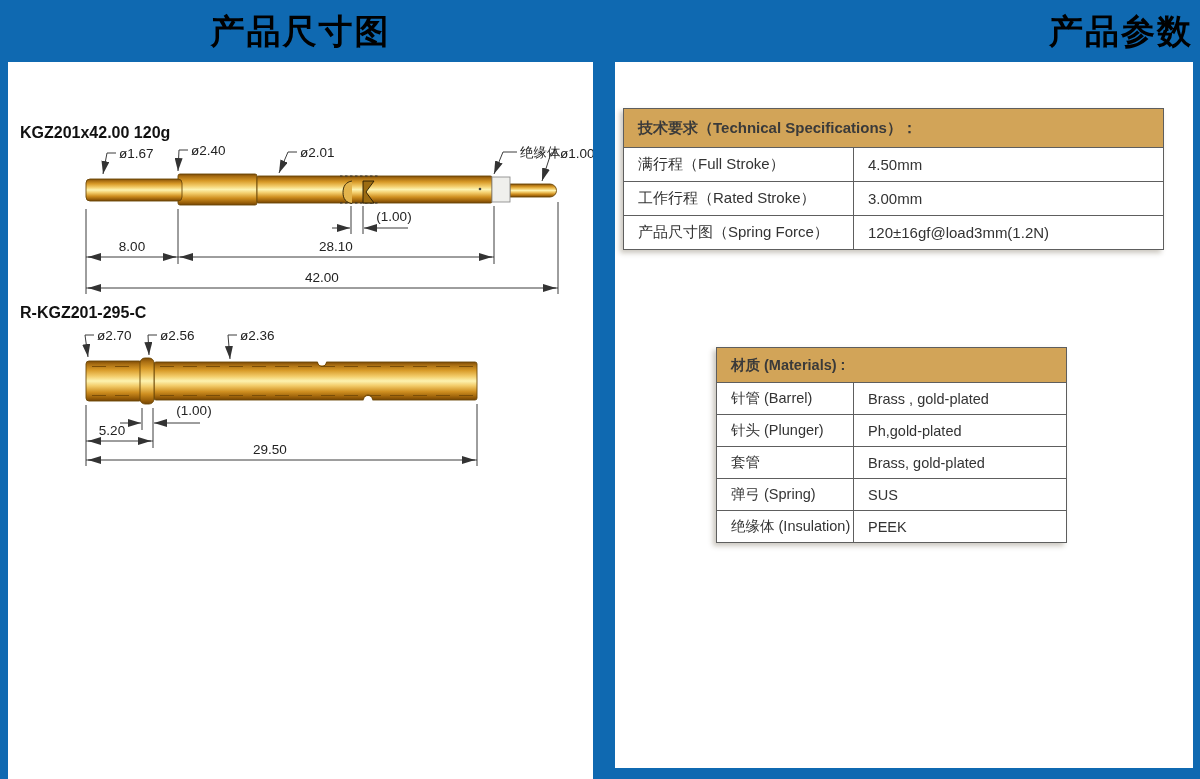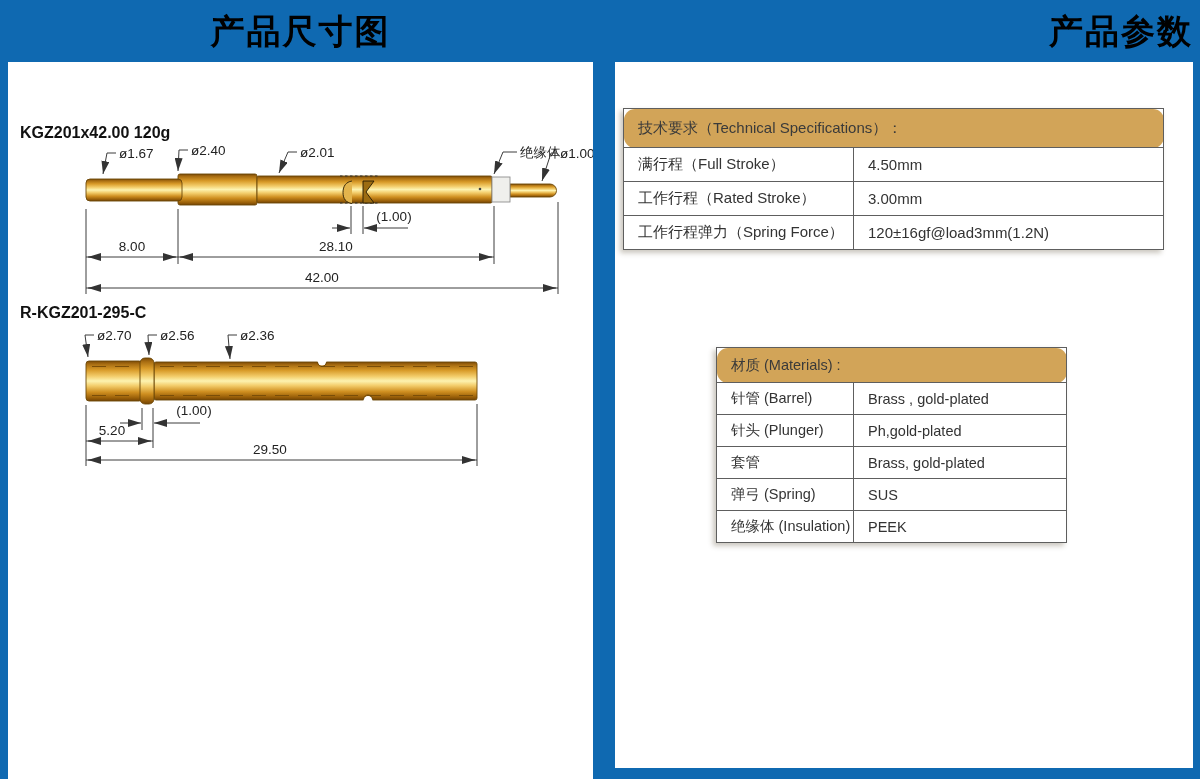--- a/index.html
+++ b/index.html
@@ -26,21 +26,21 @@
   .spec-table{left:8px;top:46px;width:540px;}
   .spec-table td{font-size:15px;height:33px;}
   .spec-table td.th{height:38px;}
   .spec-table col.c1{width:230px;}
   .spec-table col.c2{width:310px;}
   .mat-table{left:101px;top:285px;width:350px;}
   .mat-table td{font-size:14.5px;height:31px;}
   .mat-table td.th{height:34px;}
   .mat-table col.c1{width:137px;}
   .mat-table col.c2{width:213px;}
-  td.th{background:#d2a458;color:#3a3a3a;font-weight:400;border-radius:11px;}
+  td.th{background:#d2a458;color:#3a3a3a;font-weight:700;}
 
   
   .dwg-title{font:bold 16px "Liberation Sans","DejaVu Sans",sans-serif;fill:#111;}
   .lbl{font:13.5px "Liberation Sans","DejaVu Sans",sans-serif;fill:#222;}
   .dim{font:13.5px "Liberation Sans","DejaVu Sans",sans-serif;fill:#222;}
   .thin{stroke:#3c3c3c;stroke-width:1;fill:none;}
   .gold{fill:url(#goldGrad);stroke:#6b4708;stroke-width:0.9;}
 </style>
 </head>
 <body>
@@ -192,21 +192,21 @@
         </tr>
     <tr>
       <td>满行程（Full Stroke）</td>
       <td>4.50mm</td>
     </tr>
     <tr>
       <td>工作行程（Rated Stroke）</td>
       <td>3.00mm</td>
     </tr>
     <tr>
-      <td>工作行程弹力（Spring Force）</td>
+      <td>产品尺寸图（Spring Force）</td>
       <td>120±16gf@load3mm(1.2N)</td>
     </tr>
   </tbody>
     </table>
 
   <table class="mat-table">
     <colgroup>
         <col class="c1">
         <col class="c2">
       </colgroup>

